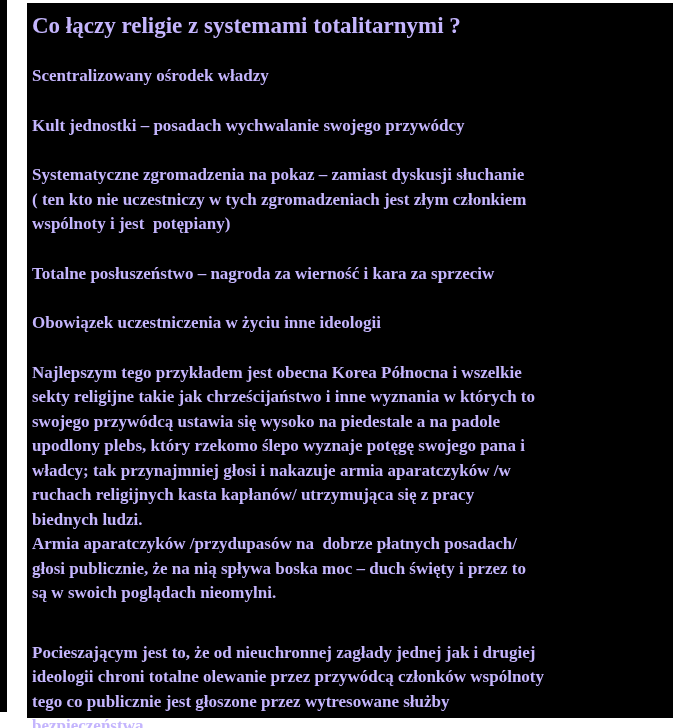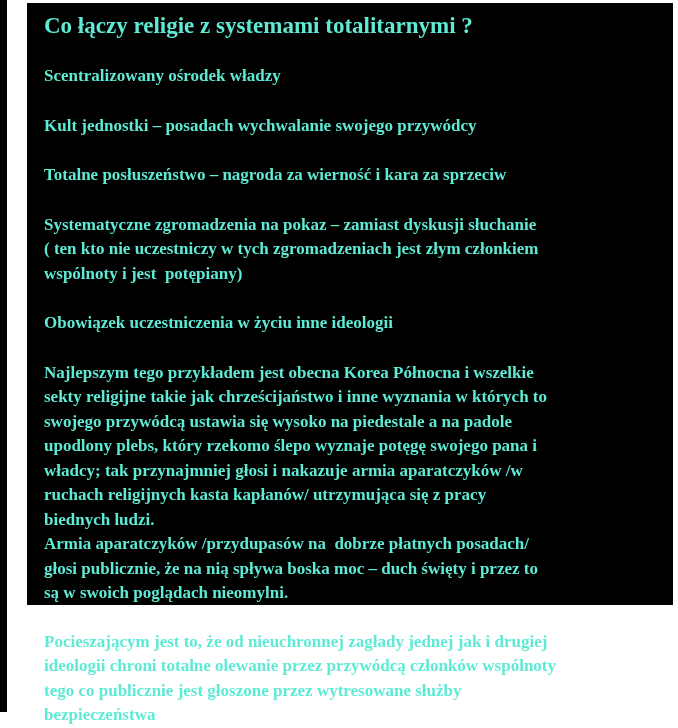--- a/index.html
+++ b/index.html
@@ -20,62 +20,62 @@
     top: 0;
     width: 7px;
     height: 712px;
     background: #000000;
   }
   .panel {
     position: absolute;
     left: 27px;
     top: 3px;
     width: 646px;
-    height: 602px;
+    height: 715px;
     background: #000000;
-    color: #5eead4;
+    color: #c4b5fd;
     box-sizing: border-box;
-    padding: 8px 6px 0 17px;
+    padding: 8px 6px 0 5px;
   }
   .doc-title {
     font-size: 23px;
     line-height: 29px;
     font-weight: bold;
     margin: 0 0 24px 0;
     white-space: pre-wrap;
   }
   .paragraphs p {
     font-size: 17px;
     line-height: 24.5px;
     font-weight: bold;
     margin: 0 0 25px 0;
     white-space: pre-wrap;
   }
   
   .paragraphs p:nth-of-type(6) {
-    margin-bottom: 24px;
+    margin-bottom: 35px;
   }
   .paragraphs p:last-of-type {
     margin-bottom: 0;
   }
 </style>
 </head>
 <body>
 
 <div class="edge-bar"></div>
 
 <div class="panel">
   <h1 class="doc-title">Co łączy religie z systemami totalitarnymi ?</h1>
   <div class="paragraphs">
       <p>Scentralizowany ośrodek władzy</p>
       <p>Kult jednostki – posadach wychwalanie swojego przywódcy</p>
-      <p>Totalne posłuszeństwo – nagroda za wierność i kara za sprzeciw</p>
       <p>Systematyczne zgromadzenia na pokaz – zamiast dyskusji słuchanie
 ( ten kto nie uczestniczy w tych zgromadzeniach jest złym członkiem
 wspólnoty i jest  potępiany)</p>
+      <p>Totalne posłuszeństwo – nagroda za wierność i kara za sprzeciw</p>
       <p>Obowiązek uczestniczenia w życiu inne ideologii</p>
       <p>Najlepszym tego przykładem jest obecna Korea Północna i wszelkie
 sekty religijne takie jak chrześcijaństwo i inne wyznania w których to
 swojego przywódcą ustawia się wysoko na piedestale a na padole
 upodlony plebs, który rzekomo ślepo wyznaje potęgę swojego pana i
 władcy; tak przynajmniej głosi i nakazuje armia aparatczyków /w
 ruchach religijnych kasta kapłanów/ utrzymująca się z pracy
 biednych ludzi.
 Armia aparatczyków /przydupasów na  dobrze płatnych posadach/
 głosi publicznie, że na nią spływa boska moc – duch święty i przez to

